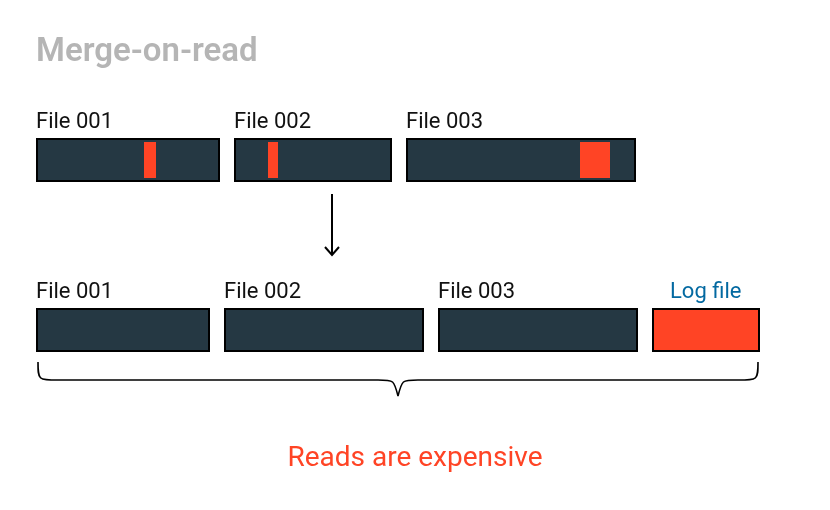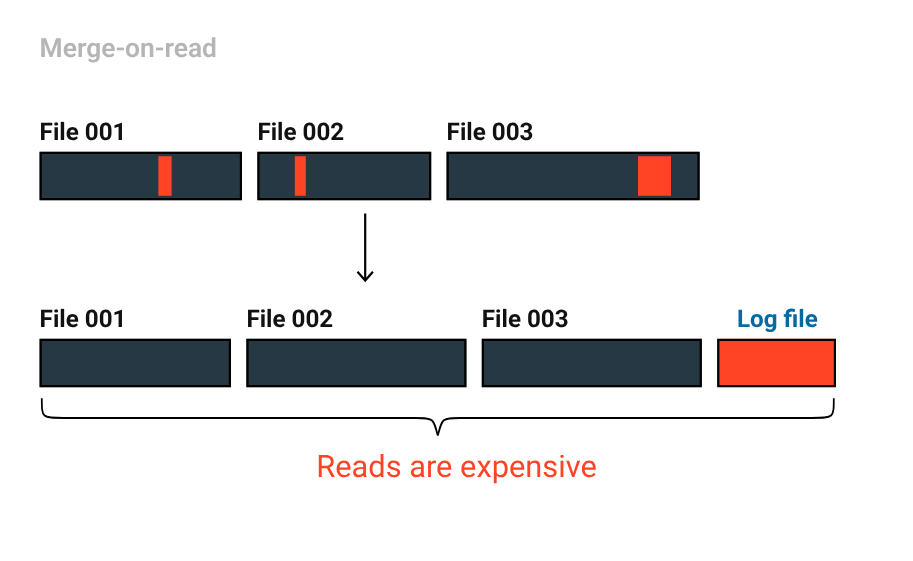--- a/index.html
+++ b/index.html
@@ -8,29 +8,28 @@
     width: 830px;
     height: 510px;
     background: #ffffff;
     font-family: -apple-system, BlinkMacSystemFont, "Segoe UI", Roboto, "Helvetica Neue", Arial, sans-serif;
     position: relative;
   }
   .title {
     position: absolute;
     left: 36px;
     top: 30px;
-    font-size: 24px;
+    font-size: 33px;
     font-weight: 600;
     color: #b5b5b5;
   }
   .file-label {
     position: absolute;
     font-size: 22px;
     color: #111;
-    font-weight: bold;
   }
   .block {
     position: absolute;
     height: 44px;
     background: #253843;
     border: 2px solid #000;
     box-sizing: border-box;
   }
   .block-red {
     background: #ff4425;
@@ -50,20 +49,21 @@
   .arrow svg { display: block; }
   .brace {
     position: absolute;
   }
   .brace svg { display: block; }
   .caption {
     position: absolute;
     font-size: 28px;
     color: #ff4425;
     text-align: center;
+    margin-top: 32px;
   }
 </style>
 </head>
 <body>
 
 <div class="title">Merge-on-read</div>
 
 <div class="file-label" style="left:36px; top:108px;">File 001</div>
 
 <div class="block" style="left:36px; top:138px; width:184px;">

